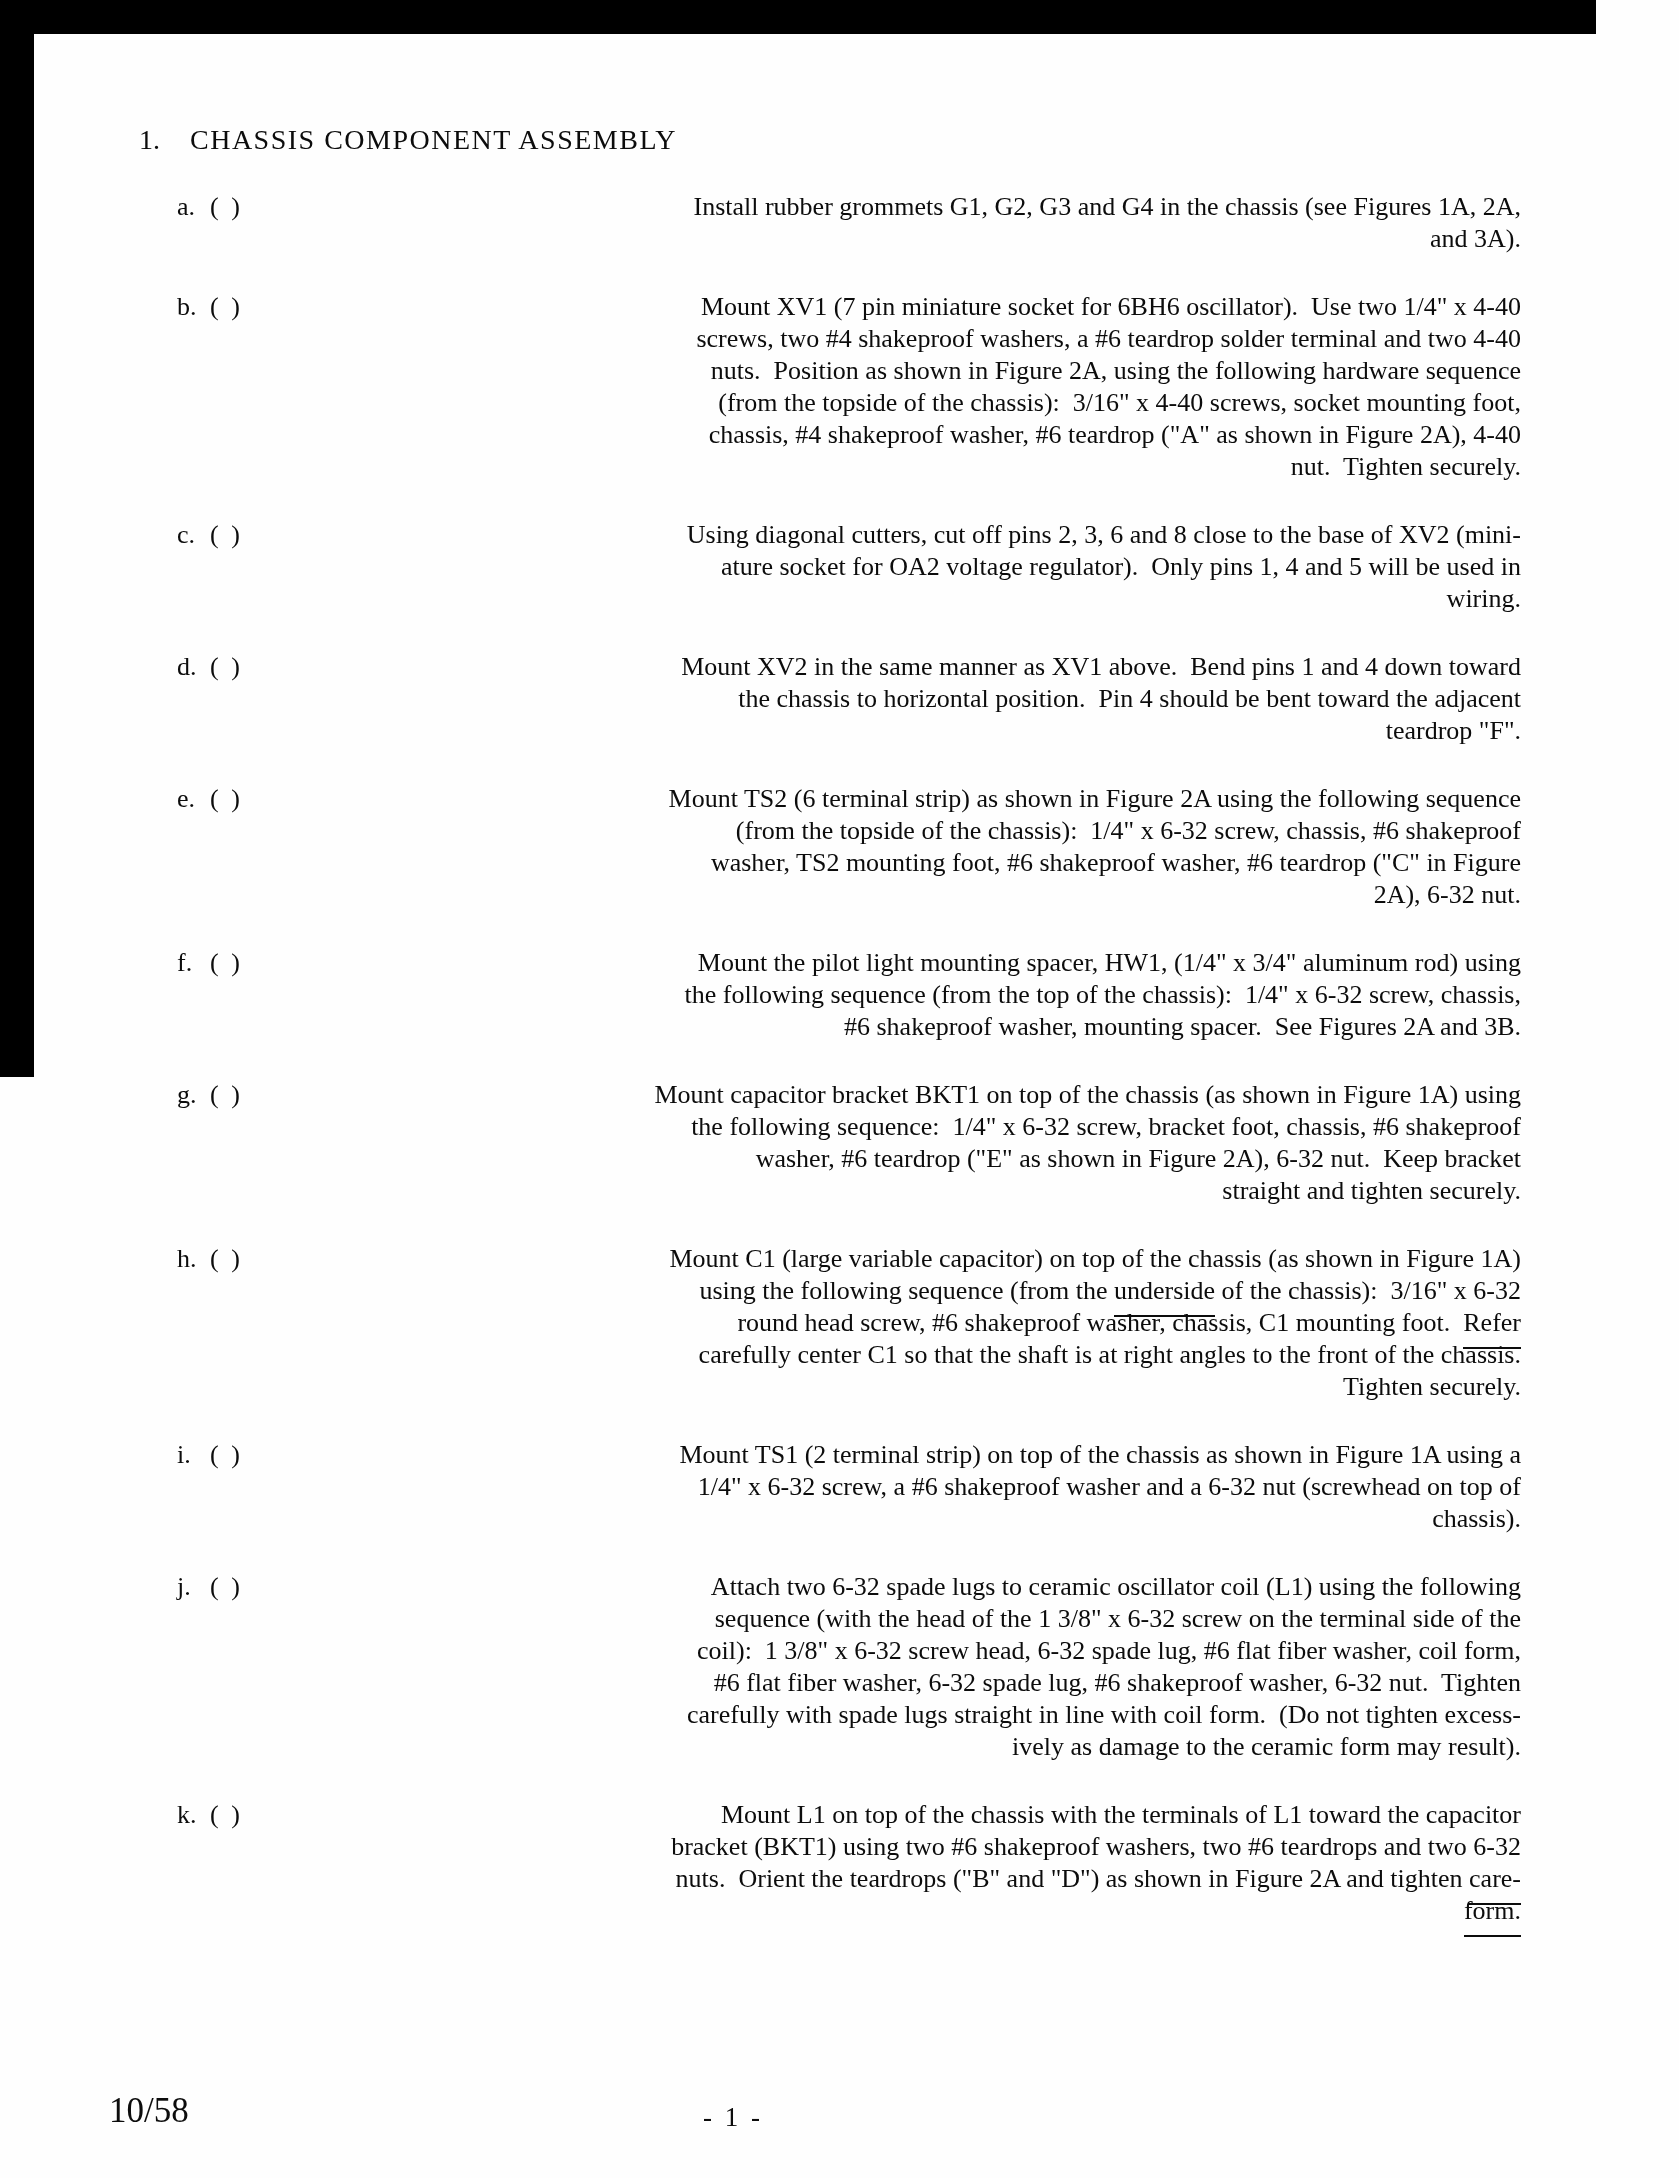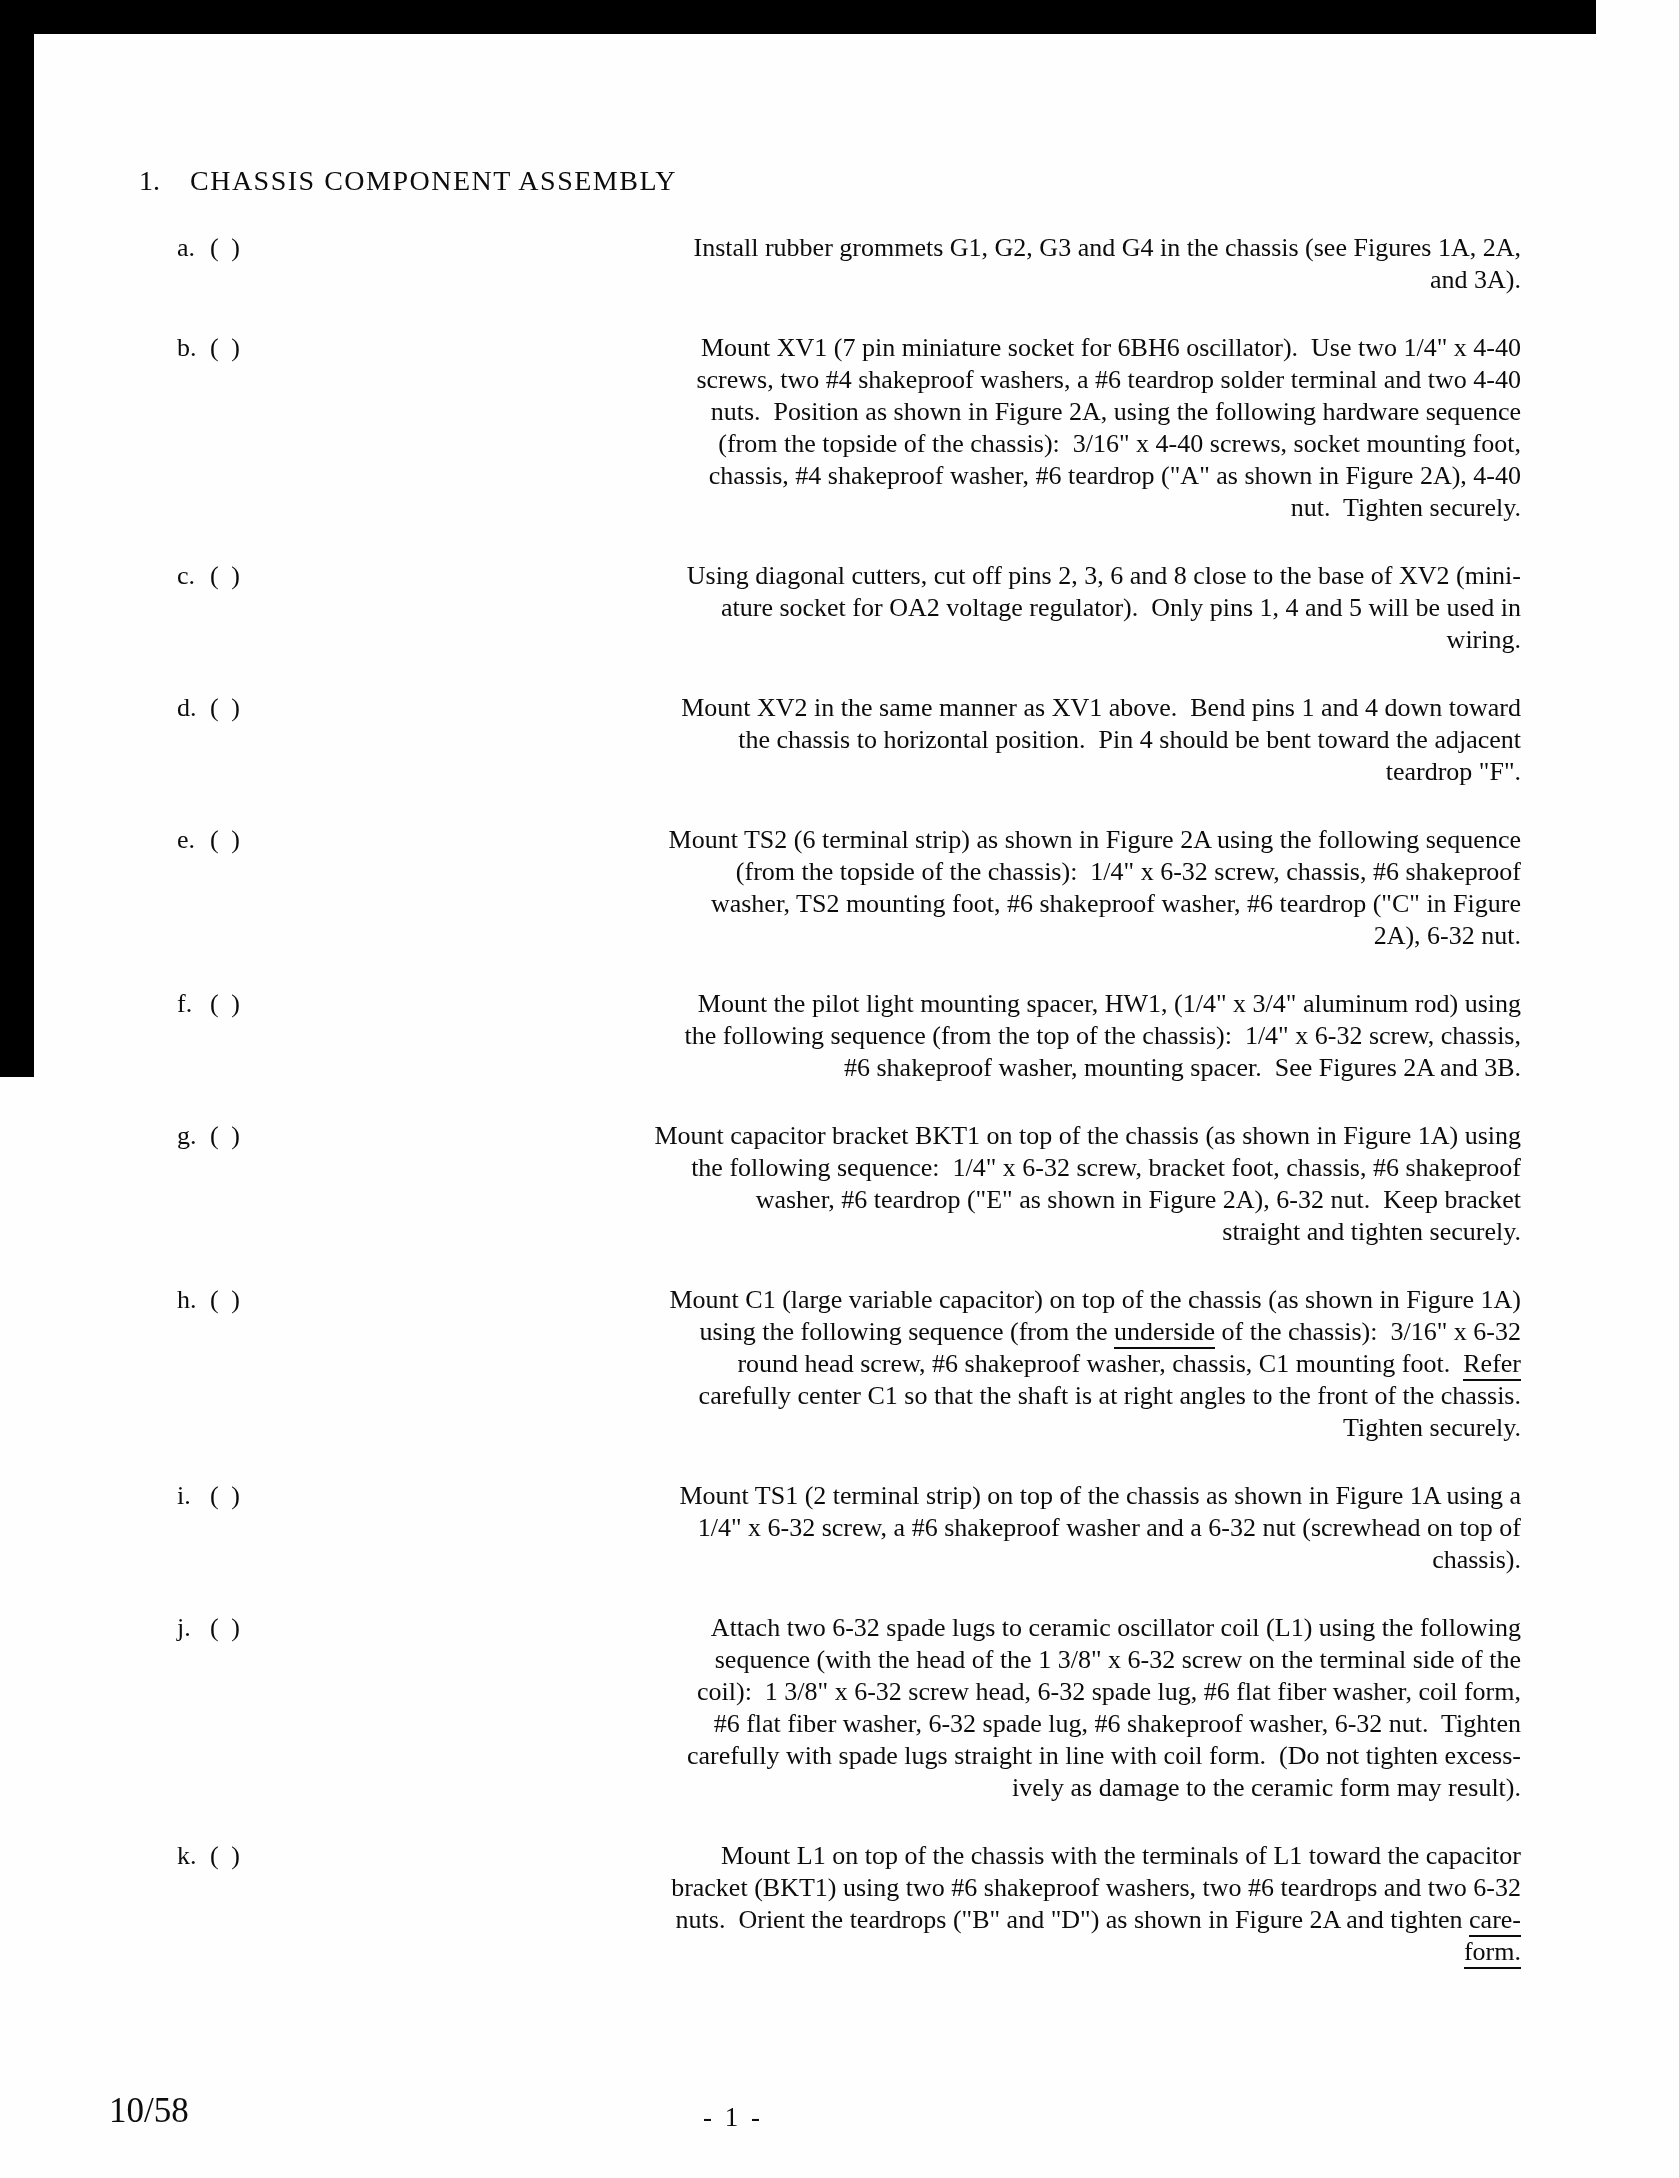--- a/index.html
+++ b/index.html
@@ -9,21 +9,21 @@
     height: 2178px;
     background: #fefefe;
     overflow: hidden;
     font-family: "Liberation Serif", "DejaVu Serif", serif;
     color: #0c0c0c;
   }
   
   .bar-top  { position: absolute; top: 0; left: 0; width: 1596px; height: 34px; background: #000; }
   .bar-left { position: absolute; top: 0; left: 0; width: 34px; height: 1077px; background: #000; }
 
-  .content { position: absolute; top: 123px; left: 139px; width: 1416px; margin-top: 41px; }
+  .content { position: absolute; top: 123px; left: 139px; width: 1416px; }
 
   .doc-title { font-size: 28px; line-height: 34px; letter-spacing: 1.5px; white-space: nowrap; }
   .sec-num   { display: inline-block; margin-right: 30px; letter-spacing: 0; }
 
   .intro {
     margin: 51px 0 0 40px;
     width: 1356px;
     font-size: 26px;
     line-height: 32px;
     text-indent: 83px;
@@ -41,21 +41,21 @@
     font-size: 26px; line-height: 32px; letter-spacing: 3px;
   }
   .item-text {
     margin-left: 105px;
     width: 1277px;
     font-size: 26px;
     line-height: 32px;
     white-space: pre-wrap;
     text-align: right;
   }
-  .u { border-bottom: 2px solid #0c0c0c; padding-bottom: 1px; }
+  .u { border-bottom: 2px solid #0c0c0c; padding-bottom: 10px; }
 
   .footer-date {
     position: absolute; left: 109px; top: 2095px;
     font-size: 35px; line-height: 32px;
   }
   .footer-page {
     position: absolute; left: 703px; top: 2101px;
     font-size: 27px; line-height: 32px; letter-spacing: 3px;
   }
 </style>

